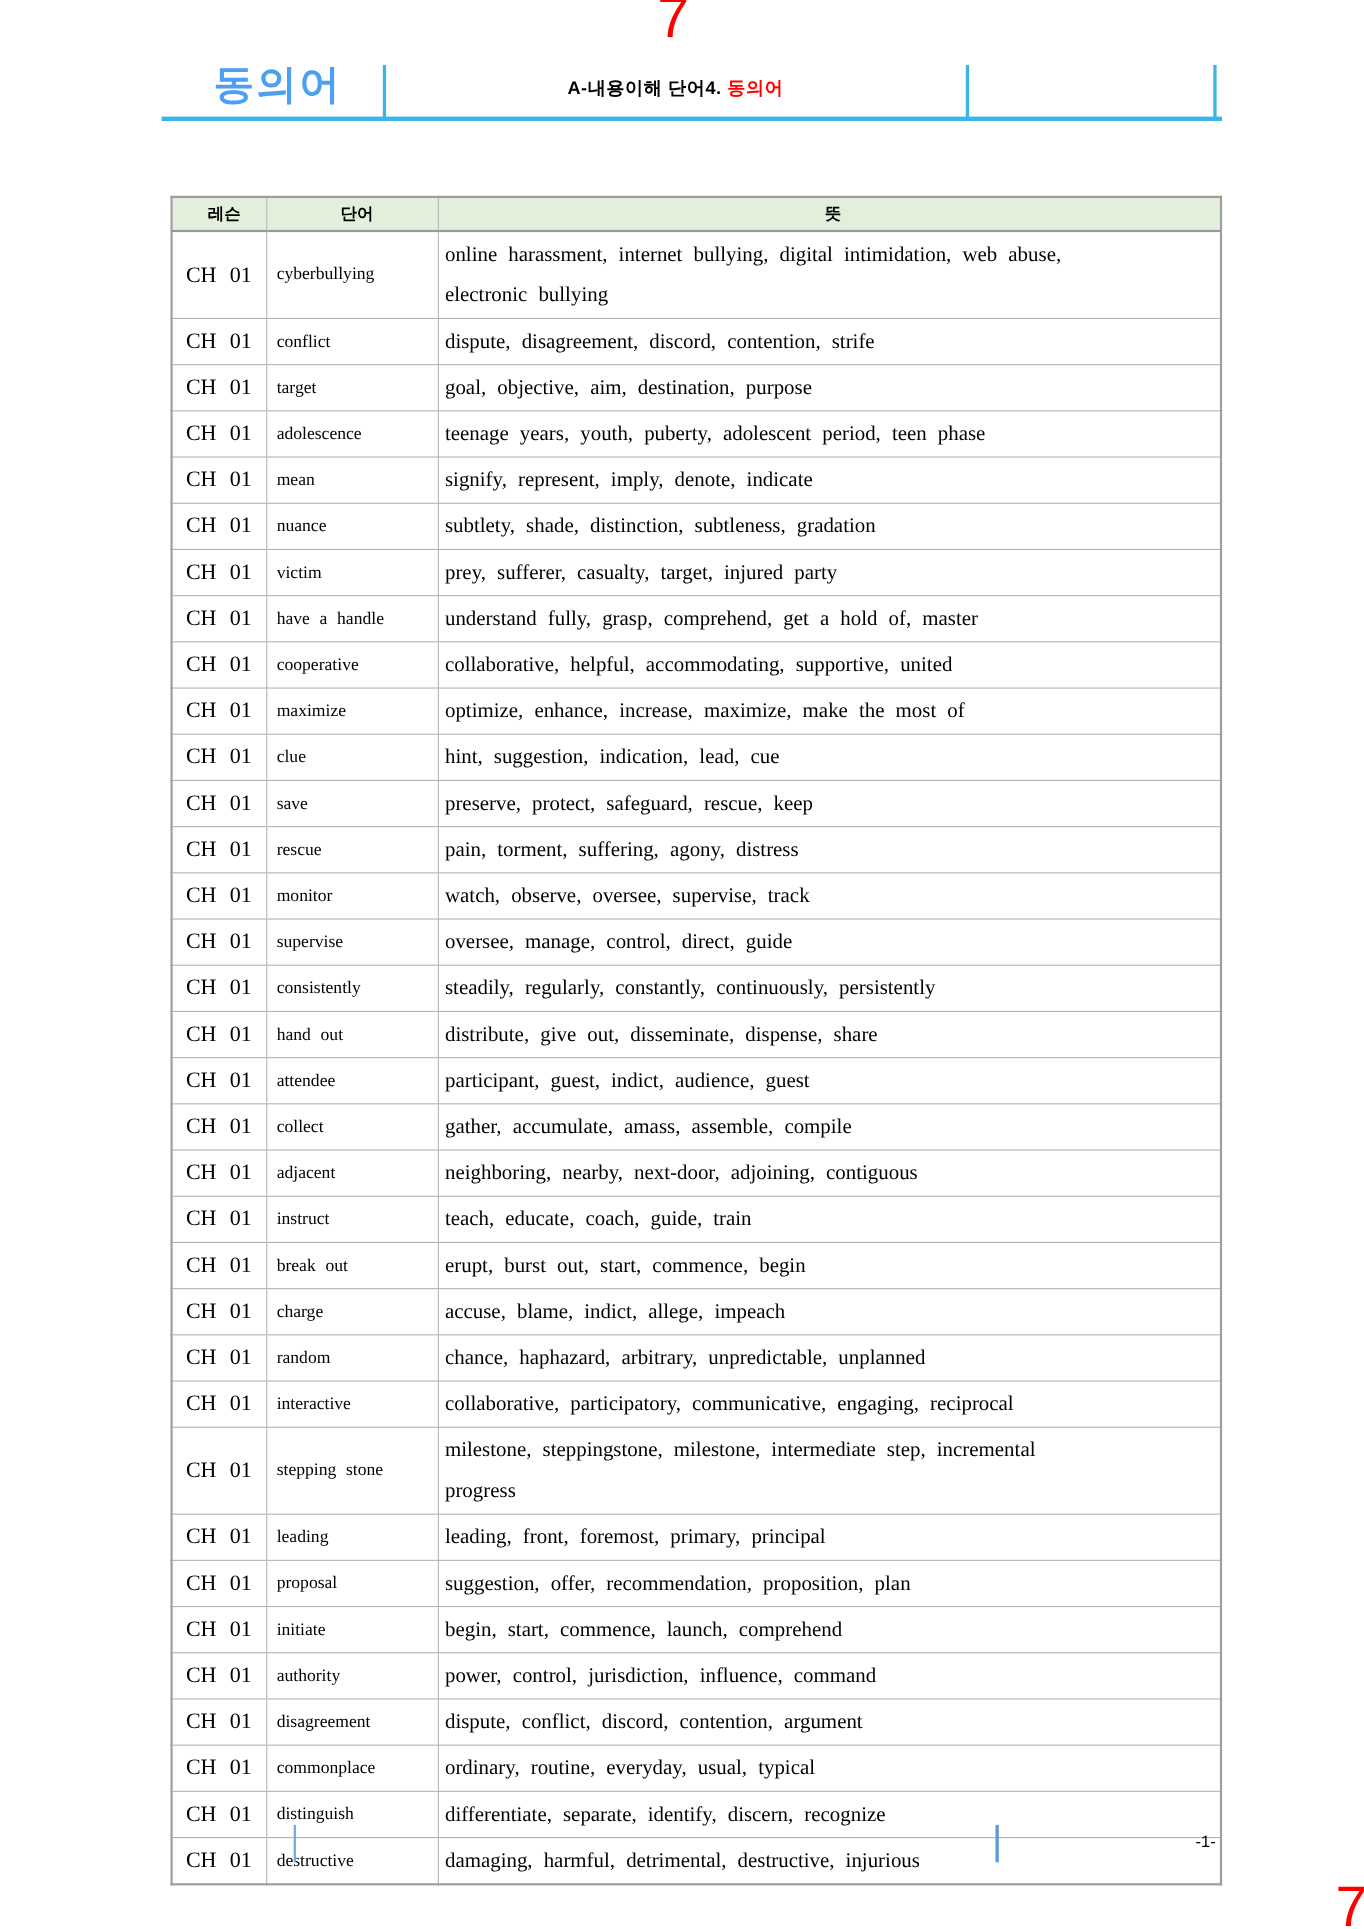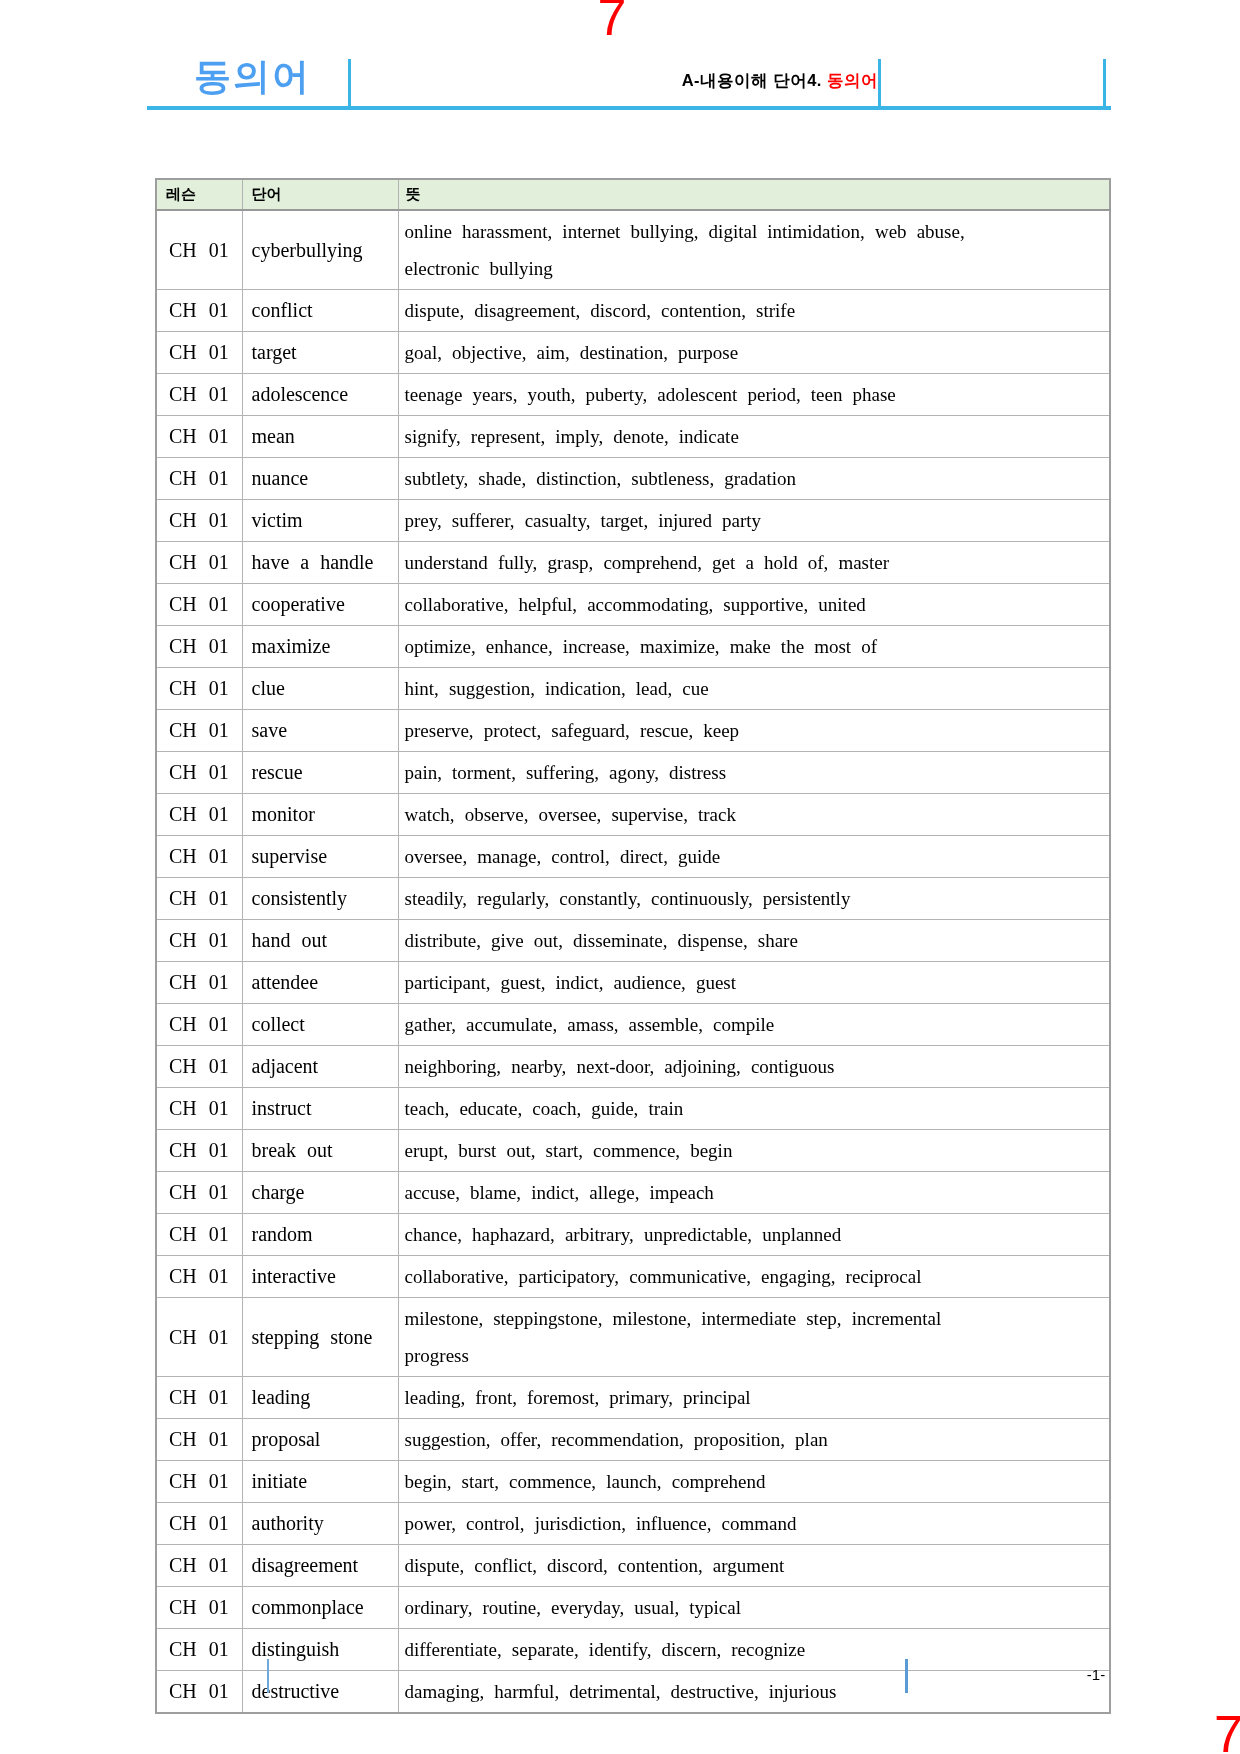--- a/index.html
+++ b/index.html
@@ -36,21 +36,21 @@
   }
   .vrule-1{left:348px;}
   .vrule-2{left:878px;}
   .vrule-3{left:1103px;}
   .hrule{
     position:absolute;top:106px;left:147px;width:964px;height:4px;
     background:#3ab5e6;
   }
   .section-title{
     position:absolute;top:70px;left:350px;width:528px;
-    text-align:right;font-size:16.5px;font-weight:bold;line-height:20px;
+    text-align:center;font-size:16.5px;font-weight:bold;line-height:20px;
     letter-spacing:.5px;
   }
   .section-title .red{color:#ff0000;}
 
   
   .vocab{
     position:absolute;top:178px;left:155px;width:956px;
     border-collapse:collapse;table-layout:fixed;
     border:2px solid #9e9e9e;
   }
@@ -58,31 +58,31 @@
   .vocab col.c-word{width:156px;}
   .vocab th,.vocab td{
     border:1px solid #b3b3b3;
     vertical-align:middle;
     overflow:hidden;
   }
   .vocab thead th{
     background:#e2efda;
     border-bottom:2px solid #989898;
     height:29px;
-    text-align:left;
+    text-align:center;
     font-size:15px;font-weight:bold;
     padding:0 0 0 9px;
   }
   .vocab thead th.h-meaning{padding-left:7px;}
   .vocab td{height:37px;font-family:"Liberation Serif","DejaVu Serif",serif;}
   .td-lesson{
     font-size:20px;padding:0 0 0 12px;word-spacing:.35em;white-space:nowrap;
   }
   .td-word{
-    font-size:20px;padding:0 4px 0 9px;word-spacing:.3em;
+    font-size:16px;padding:0 4px 0 9px;word-spacing:.3em;
   }
   .td-meaning{
     font-size:19px;padding:2px 6px 2px 6px;
     line-height:37px;
     word-spacing:.28em;
     white-space:pre-line;
     text-align:justify;
   }
 
   

